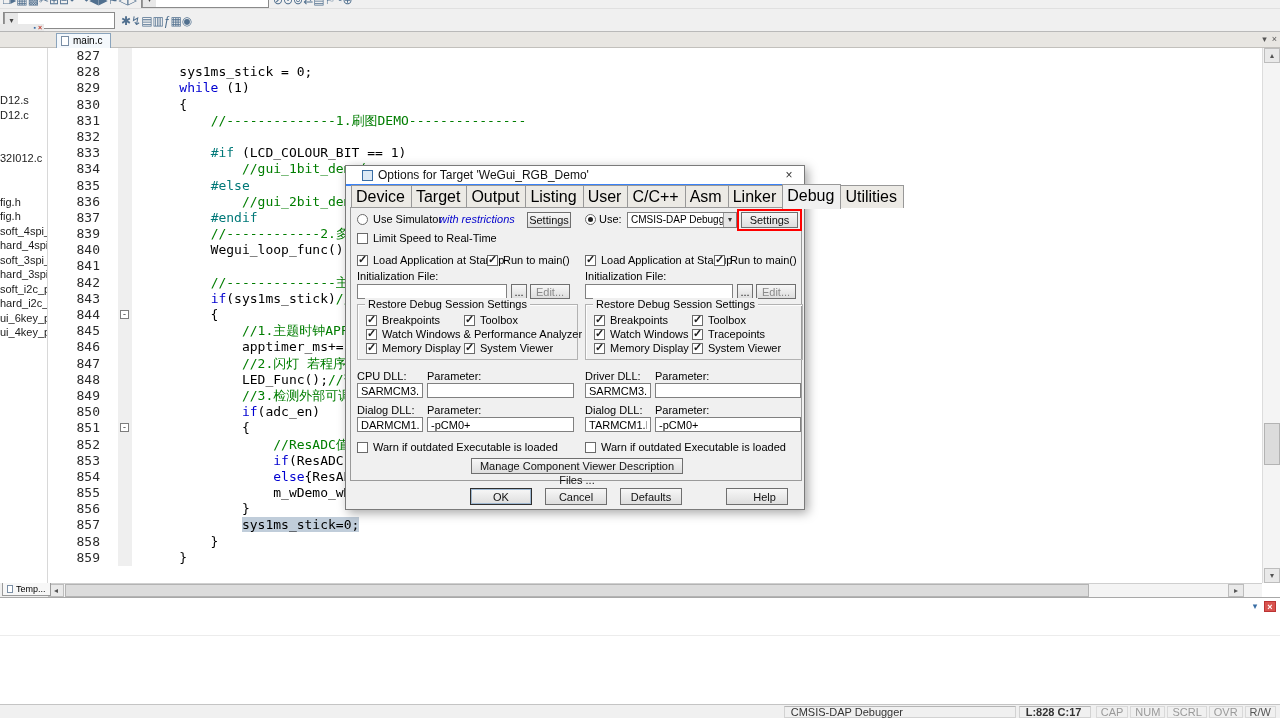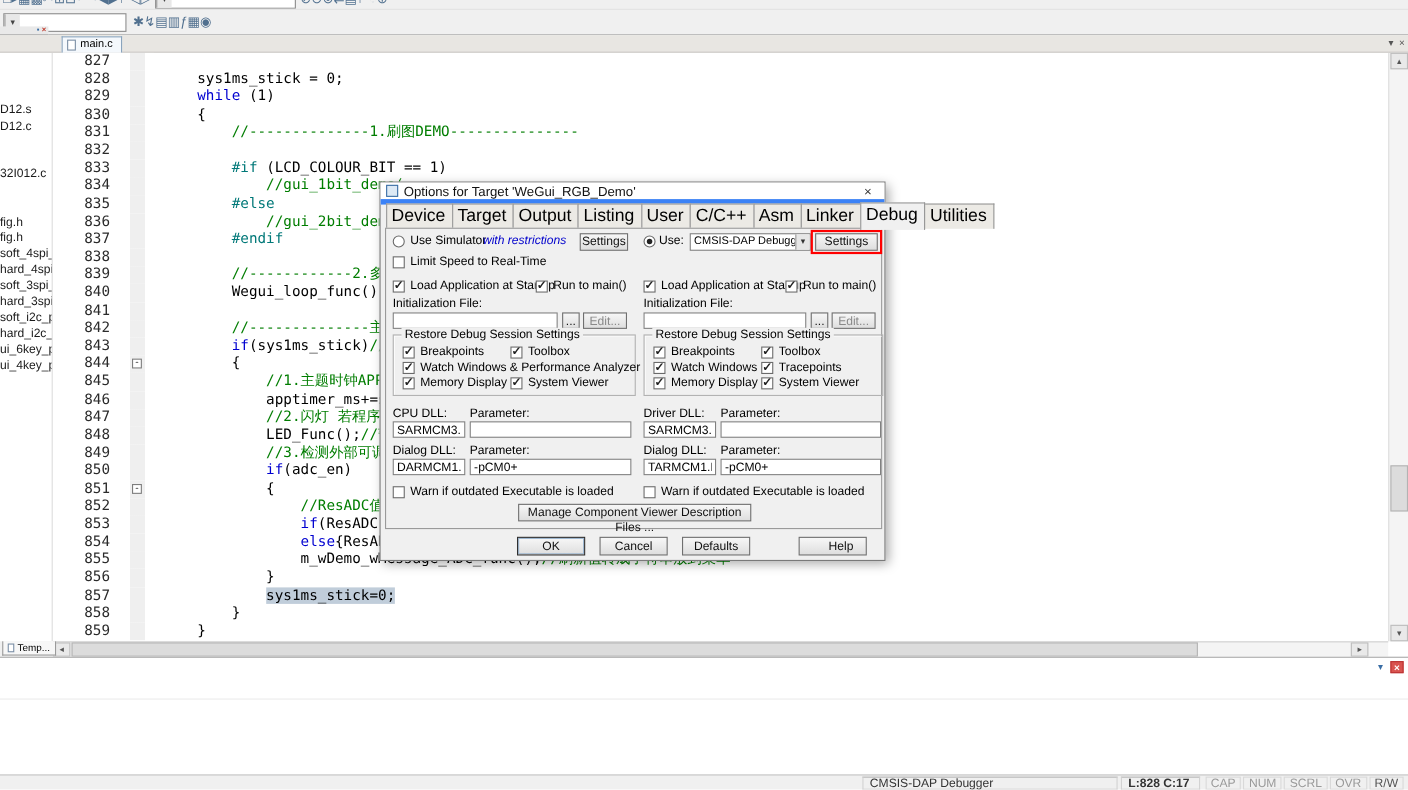--- a/index.html
+++ b/index.html
@@ -104,22 +104,22 @@
   #sb-debugger { width:232px; }
   #sb-pos { width:72px;font-weight:bold; }
   #sb-flags { display:flex; margin-left:3px; }
   #sb-flags span { padding:0 4px; color:#9a9a9a; border:1px solid #d9d9d9; height:12px;
                    line-height:11px; margin-left:2px; }
   #sb-flags span:last-child { color:#555; }
 
   
   #dlg { position:absolute; left:345px; top:165px; width:460px; height:345px; background:#f0f0f0;
          border:1px solid #7a7a7a; box-shadow:3px 3px 10px rgba(0,0,0,.35); font-size:11px; }
-  #dlg-title { height:20px; background:#ffffff; display:flex; align-items:center; padding-left:5px;
-               border-bottom:5px solid #3b82f6; }
+  #dlg-title { height:20px; background:#ffffff; display:flex; align-items:center; padding-left:16px;
+               border-bottom:2px solid #3b82f6; }
   .dlg-ico { width:11px; height:11px; border:1px solid #3a6ea5; background:#dce9f5; margin-right:5px; }
   #dlg-title-text { font-size:12px; color:#111; flex:1; }
   #dlg-close { width:30px; text-align:center; font-size:12px; color:#333; }
   #dlg-tabs { position:absolute; left:5px; top:24px; height:18px; display:flex; align-items:flex-end; }
   .dtab { border:1px solid #989898; border-bottom:none; background:#eceae5; padding:2px 6px 2px 4px;
           margin-right:-1px; font-size:16px; position:relative; }
   .dtab.active { background:#f0f0f0; padding-bottom:4px; top:1px; z-index:3; }
   #dlg-frame { position:absolute; left:4px; top:41px; width:452px; height:274px;
                border:1px solid #9a9a9a; background:#f0f0f0; z-index:2; }
   .dcol { position:absolute; top:0; height:100%; }
@@ -266,25 +266,20 @@
         <span class="lnum">836</span>
         <span class="lfold"></span>
         <span class="lcode"><span class="sg-n">            </span><span class="sg-c">//gui_2bit_demo(</span></span>
       </div>
       <div class="line">
         <span class="lnum">837</span>
         <span class="lfold"></span>
         <span class="lcode"><span class="sg-n">        </span><span class="sg-p">#endif</span></span>
       </div>
       <div class="line">
-        <span class="lnum">838</span>
-        <span class="lfold"></span>
-        <span class="lcode"></span>
-      </div>
-      <div class="line">
         <span class="lnum">839</span>
         <span class="lfold"></span>
         <span class="lcode"><span class="sg-n">        </span><span class="sg-c">//------------2.多级</span></span>
       </div>
       <div class="line">
         <span class="lnum">840</span>
         <span class="lfold"></span>
         <span class="lcode"><span class="sg-n">        Wegui_loop_func();</span><span class="sg-c">//</span></span>
       </div>
       <div class="line">

